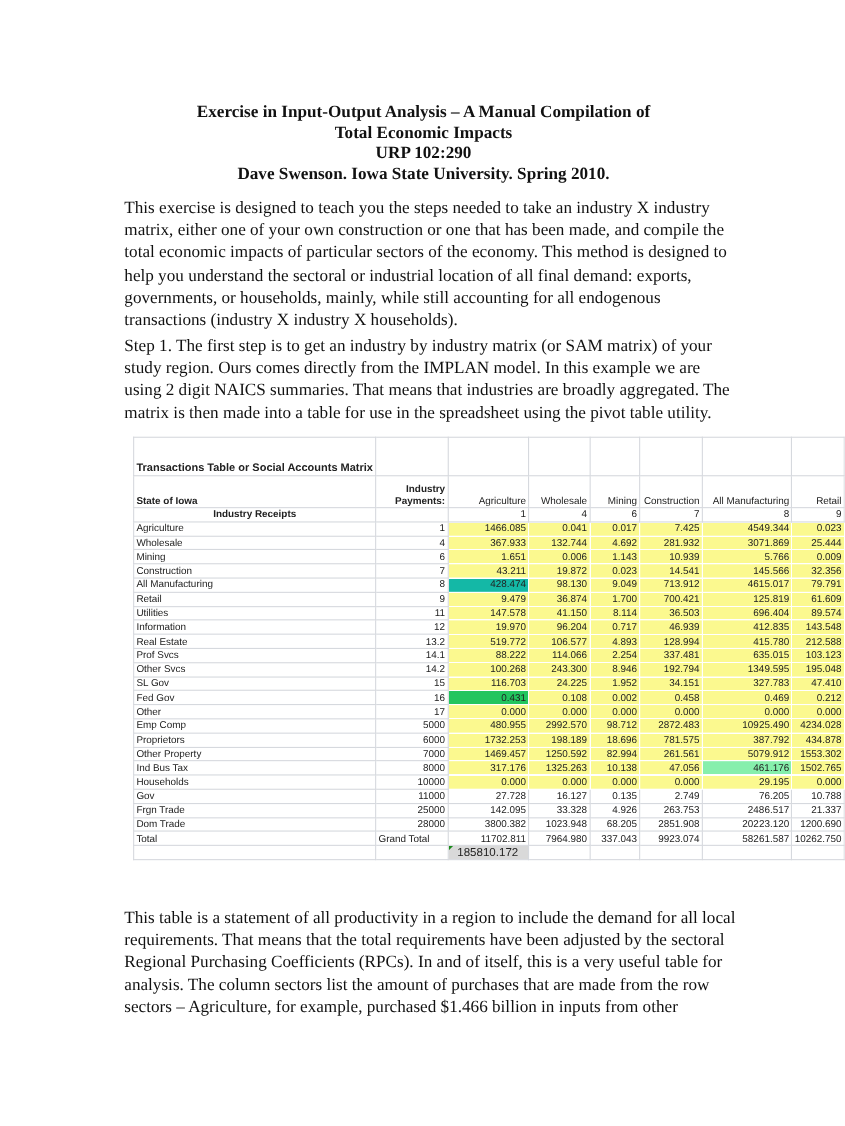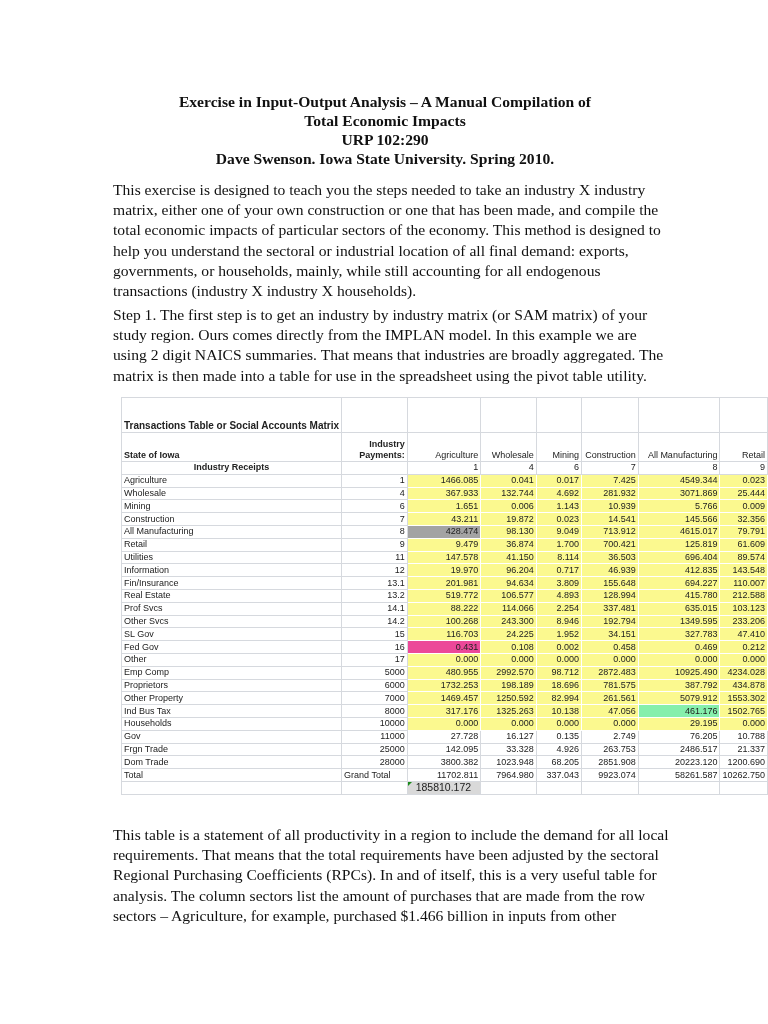--- a/index.html
+++ b/index.html
@@ -132,21 +132,21 @@
           <td class="yl" style="border-color: transparent; background: rgb(251, 249, 143);">43.211</td>
           <td class="yl" style="border-color: transparent; background: rgb(251, 249, 143);">19.872</td>
           <td class="yl" style="border-color: transparent; background: rgb(251, 249, 143);">0.023</td>
           <td class="yl" style="border-color: transparent; background: rgb(251, 249, 143);">14.541</td>
           <td class="yl" style="border-color: transparent; background: rgb(251, 249, 143);">145.566</td>
           <td class="yl" style="border-color: transparent; background: rgb(251, 249, 143);">32.356</td>
         </tr>
         <tr>
           <td class="lbl">All Manufacturing</td>
           <td>8</td>
-          <td class="yl" style="border-color: transparent; background: #a3a3a3;">428.474</td>
+          <td class="yl" style="border-color: transparent; background: #14b8a6;">428.474</td>
           <td class="yl" style="border-color: transparent; background: rgb(251, 249, 143);">98.130</td>
           <td class="yl" style="border-color: transparent; background: rgb(251, 249, 143);">9.049</td>
           <td class="yl" style="border-color: transparent; background: rgb(251, 249, 143);">713.912</td>
           <td class="yl" style="border-color: transparent; background: rgb(251, 249, 143);">4615.017</td>
           <td class="yl" style="border-color: transparent; background: rgb(251, 249, 143);">79.791</td>
         </tr>
         <tr>
           <td class="lbl">Retail</td>
           <td>9</td>
           <td class="yl" style="border-color: transparent; background: rgb(251, 249, 143);">9.479</td>
@@ -170,30 +170,20 @@
           <td class="lbl">Information</td>
           <td>12</td>
           <td class="yl" style="border-color: transparent; background: rgb(251, 249, 143);">19.970</td>
           <td class="yl" style="border-color: transparent; background: rgb(251, 249, 143);">96.204</td>
           <td class="yl" style="border-color: transparent; background: rgb(251, 249, 143);">0.717</td>
           <td class="yl" style="border-color: transparent; background: rgb(251, 249, 143);">46.939</td>
           <td class="yl" style="border-color: transparent; background: rgb(251, 249, 143);">412.835</td>
           <td class="yl" style="border-color: transparent; background: rgb(251, 249, 143);">143.548</td>
         </tr>
         <tr>
-          <td class="lbl">Fin/Insurance</td>
-          <td>13.1</td>
-          <td class="yl" style="border-color: transparent; background: rgb(251, 249, 143);">201.981</td>
-          <td class="yl" style="border-color: transparent; background: rgb(251, 249, 143);">94.634</td>
-          <td class="yl" style="border-color: transparent; background: rgb(251, 249, 143);">3.809</td>
-          <td class="yl" style="border-color: transparent; background: rgb(251, 249, 143);">155.648</td>
-          <td class="yl" style="border-color: transparent; background: rgb(251, 249, 143);">694.227</td>
-          <td class="yl" style="border-color: transparent; background: rgb(251, 249, 143);">110.007</td>
-        </tr>
-        <tr>
           <td class="lbl">Real Estate</td>
           <td>13.2</td>
           <td class="yl" style="border-color: transparent; background: rgb(251, 249, 143);">519.772</td>
           <td class="yl" style="border-color: transparent; background: rgb(251, 249, 143);">106.577</td>
           <td class="yl" style="border-color: transparent; background: rgb(251, 249, 143);">4.893</td>
           <td class="yl" style="border-color: transparent; background: rgb(251, 249, 143); margin-top: 19px;">128.994</td>
           <td class="yl" style="border-color: transparent; background: rgb(251, 249, 143);">415.780</td>
           <td class="yl" style="border-color: transparent; background: rgb(251, 249, 143);">212.588</td>
         </tr>
         <tr>
@@ -207,36 +197,36 @@
           <td class="yl" style="border-color: transparent; background: rgb(251, 249, 143);">103.123</td>
         </tr>
         <tr>
           <td class="lbl">Other Svcs</td>
           <td>14.2</td>
           <td class="yl" style="border-color: transparent; background: rgb(251, 249, 143);">100.268</td>
           <td class="yl" style="border-color: transparent; background: rgb(251, 249, 143);">243.300</td>
           <td class="yl" style="border-color: transparent; background: rgb(251, 249, 143);">8.946</td>
           <td class="yl" style="border-color: transparent; background: rgb(251, 249, 143);">192.794</td>
           <td class="yl" style="border-color: transparent; background: rgb(251, 249, 143);">1349.595</td>
-          <td class="yl" style="border-color: transparent; background: rgb(251, 249, 143);">233.206</td>
+          <td class="yl" style="border-color: transparent; background: rgb(251, 249, 143);">195.048</td>
         </tr>
         <tr>
           <td class="lbl">SL Gov</td>
           <td>15</td>
           <td class="yl" style="border-color: transparent; background: rgb(251, 249, 143);">116.703</td>
           <td class="yl" style="border-color: transparent; background: rgb(251, 249, 143);">24.225</td>
           <td class="yl" style="border-color: transparent; background: rgb(251, 249, 143);">1.952</td>
           <td class="yl" style="border-color: transparent; background: rgb(251, 249, 143);">34.151</td>
           <td class="yl" style="border-color: transparent; background: rgb(251, 249, 143);">327.783</td>
           <td class="yl" style="border-color: transparent; background: rgb(251, 249, 143);">47.410</td>
         </tr>
         <tr>
           <td class="lbl">Fed Gov</td>
           <td>16</td>
-          <td class="yl" style="border-color: transparent; background: #ec4899; padding-left: 48px;">0.431</td>
+          <td class="yl" style="border-color: transparent; background: #22c55e; padding-left: 48px;">0.431</td>
           <td class="yl" style="border-color: transparent; background: rgb(251, 249, 143);">0.108</td>
           <td class="yl" style="border-color: transparent; background: rgb(251, 249, 143);">0.002</td>
           <td class="yl" style="border-color: transparent; background: rgb(251, 249, 143);">0.458</td>
           <td class="yl" style="border-color: transparent; background: rgb(251, 249, 143);">0.469</td>
           <td class="yl" style="border-color: transparent; background: rgb(251, 249, 143);">0.212</td>
         </tr>
         <tr>
           <td class="lbl">Other</td>
           <td>17</td>
           <td class="yl" style="border-color: transparent; background: rgb(251, 249, 143);">0.000</td>

